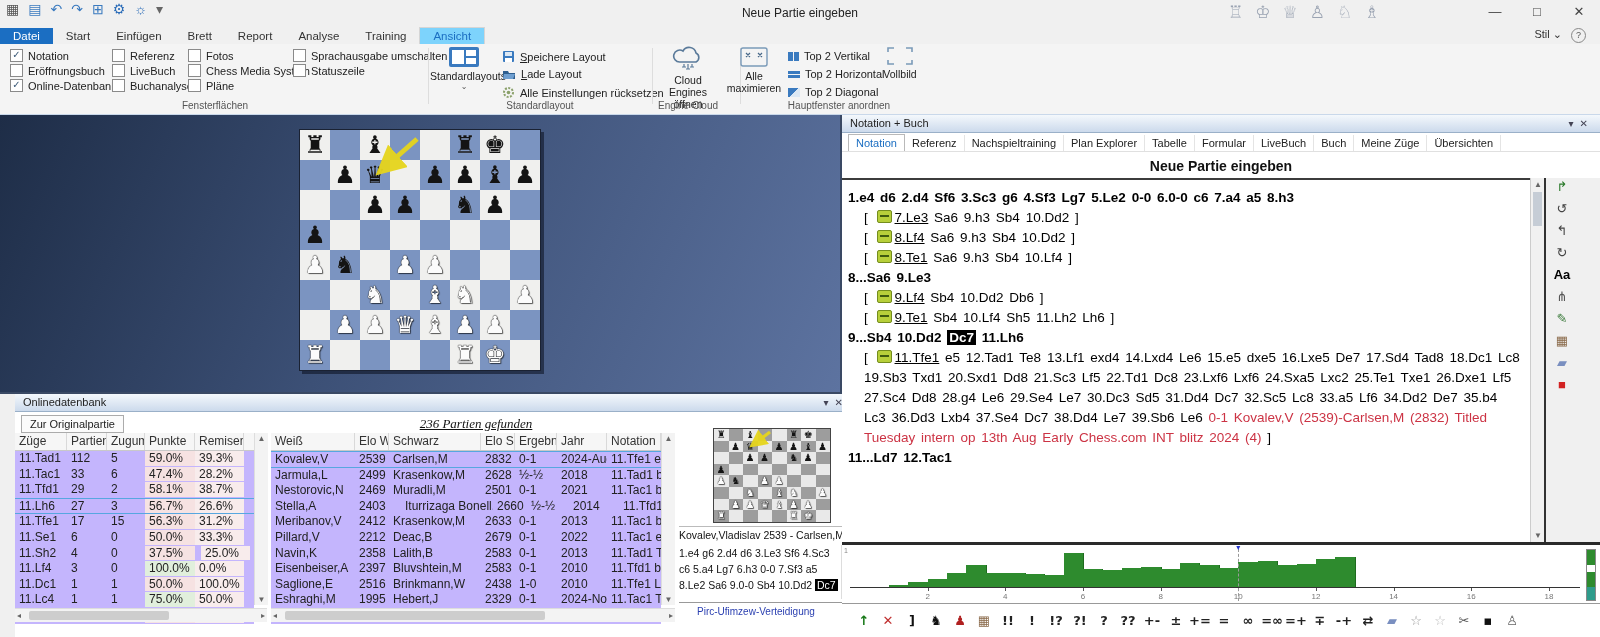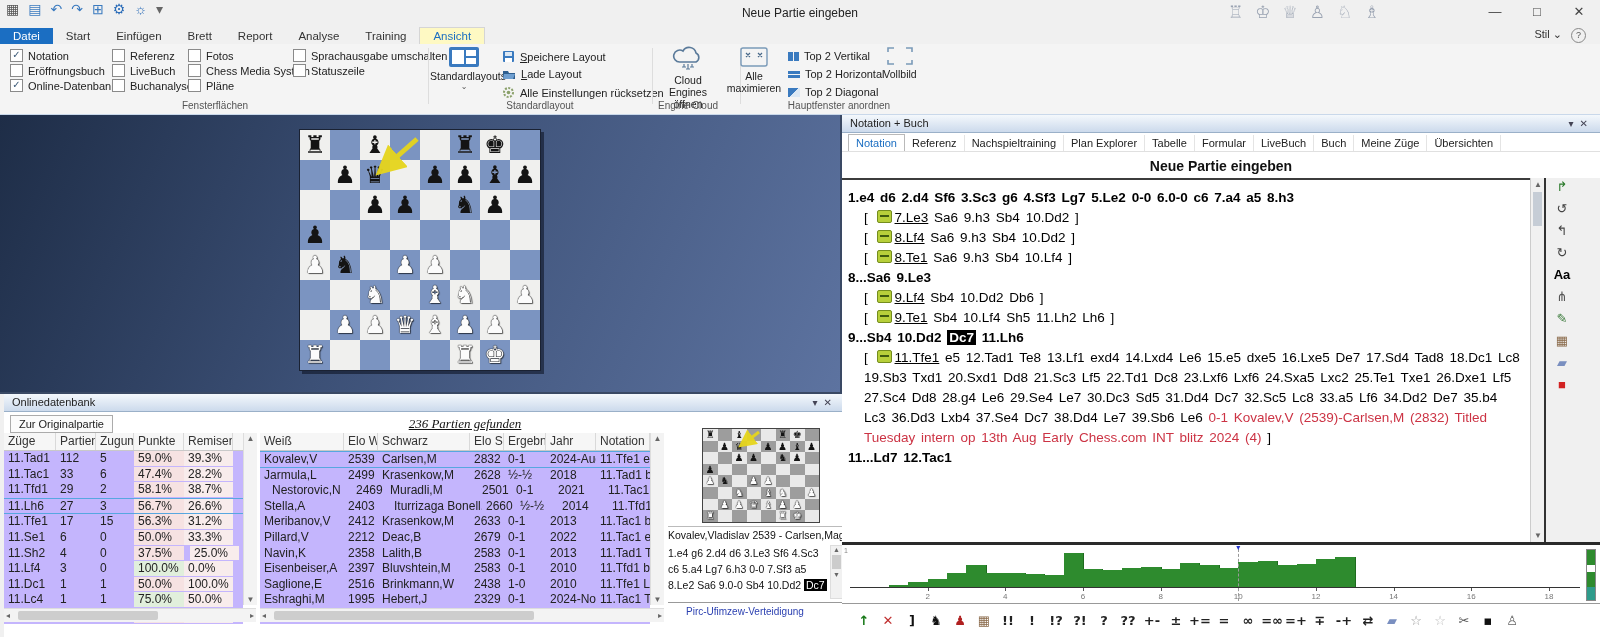--- a/index.html
+++ b/index.html
@@ -9,21 +9,21 @@
   .qicons{position:absolute;left:6px;top:1px;display:flex;gap:9px;font-size:14px;color:#444;}
   .qicons span{cursor:default;}
   .win-title{position:absolute;left:0;top:0;width:100%;text-align:center;line-height:26px;font-size:12px;color:#222;}
   .tb-pieces{position:absolute;left:1228px;top:0;display:flex;gap:12px;font-size:17px;color:#9aa3b2;line-height:26px;}
   .winbtns{position:absolute;right:0;top:0;display:flex;}
   .winbtns div{width:42px;height:26px;text-align:center;line-height:24px;font-size:13px;color:#444;}
   
   .rtabs{position:absolute;left:0;top:26px;width:1600px;height:18px;background:#f0f0f0;}
   .rtabs .tab{display:inline-block;padding:2px 13px;font-size:11.5px;color:#333;}
   .rtabs .tab.file{background:#1b6ec2;color:#fff;}
-  .rtabs .tab.active{background:#fef9c3;color:#1b6ec2;border:1px solid #d5d5d5;border-bottom:none;}
+  .rtabs .tab.active{background:#7dd3fc;color:#1b6ec2;border:1px solid #d5d5d5;border-bottom:none;}
   .stil{position:absolute;right:14px;top:2px;font-size:11px;color:#333;}
   .stil .q{display:inline-block;width:13px;height:13px;border:1px solid #888;border-radius:50%;text-align:center;line-height:13px;font-size:9px;margin-left:6px;color:#555;}
   
   .ribbon{position:absolute;left:0;top:44px;width:1600px;height:70px;background:#f4f4f4;border-bottom:1px solid #c9d8ea;}
   .cbcol{position:absolute;top:4px;}
   .cb{display:flex;align-items:center;height:15px;font-size:11px;color:#222;white-space:nowrap;}
   .cb .box{width:11px;height:11px;border:1px solid #8a8a8a;background:#fff;margin-right:5px;font-size:10px;line-height:10px;text-align:center;color:#3c5a78;}
   .gsep{position:absolute;top:4px;width:1px;height:56px;background:#ddd;}
   .glabel{position:absolute;top:56px;font-size:10px;color:#555;width:220px;text-align:center;}
   .bigbtn{position:absolute;top:2px;text-align:center;font-size:10.5px;color:#222;}
@@ -36,21 +36,21 @@
   .main{position:absolute;left:0;top:115px;width:1600px;height:522px;}
   .leftpane{position:absolute;left:0;top:0;width:840px;height:522px;border-right:2px solid #3a4964;}
   .boardpanel{position:absolute;left:0;top:0;width:840px;height:277px;background:linear-gradient(115deg,#1e2d47 0%,#3c5076 45%,#5d73a0 100%);border-bottom:2px solid #3a4964;}
   .board{position:absolute;left:299px;top:14px;display:grid;grid-template-columns:repeat(8,30px);border:1px solid #1a2233;box-shadow:3px 3px 0 rgba(10,15,30,.55);}
   .sq.light{background:#f0f0ee;}.sq.dark{background:#7b94c1;}
   .sq{text-align:center;font-family:"DejaVu Sans",sans-serif;}
   .wp{color:#fcfcfc;text-shadow:0 0 1px #000,0 0 1px #000,1px 1px 1px rgba(0,0,0,.55);}
   .bp{color:#141414;text-shadow:0 0 1px rgba(255,255,255,.25);}
   .arrow-svg{position:absolute;pointer-events:none;}
   
-  .dbpanel{position:absolute;left:4px;top:279px;width:840px;height:243px;background:#fff;}
+  .dbpanel{position:absolute;left:15px;top:279px;width:840px;height:243px;background:#fff;}
   .panelhead{height:17px;background:linear-gradient(#f4f8fc,#ccdaec);border-bottom:1px solid #9ab0c8;font-size:11px;color:#222;padding-left:8px;line-height:17px;position:relative;}
   .panelhead .pbtns{position:absolute;right:6px;top:0;font-size:10px;color:#445;letter-spacing:6px;}
   .origbtn{position:absolute;left:6px;top:21px;font-size:11px;color:#222;background:#fbfbfb;border:1px solid #ababab;padding:2px 8px;}
   .found{position:absolute;left:336px;top:22px;width:250px;text-align:center;font-family:"Liberation Serif",serif;font-style:italic;font-size:13px;text-decoration:underline;color:#111;}
   .tbl{position:absolute;top:39px;font-size:12px;color:#222;background:#c4b5fd;}
   .tr{display:flex;height:14.6px;line-height:14.6px;border-bottom:1px solid transparent;}
   .tr.head{height:17px;line-height:17px;background:#f6f6f6;border-bottom:1px solid #c9c9c9;color:#333;}
   .tr.head .td{border-right:1px solid #d9d9d9;}
   .td{padding:0 4px;overflow:hidden;white-space:nowrap;box-sizing:border-box;flex:none;}
   .tr.sel{border-top:1px solid #57a7e0;border-bottom:1px solid #57a7e0;}
@@ -491,21 +491,21 @@
             <div class="tr">
               <div class="td" style="width: 84px;">Jarmula,L</div>
               <div class="td" style="width: 34px;">2499</div>
               <div class="td" style="width: 92px;">Krasenkow,M</div>
               <div class="td" style="width: 34px;">2628</div>
               <div class="td" style="width: 42px;">½-½</div>
               <div class="td" style="width: 50px;">2018</div>
               <div class="td" style="width: 54px;">11.Tad1 b6</div>
             </div>
             <div class="tr">
-              <div class="td" style="width: 84px; margin-left: 8px;">Nestorovic,N</div>
+              <div class="td" style="width: 84px;">Nestorovic,N</div>
               <div class="td" style="width: 34px;">2469</div>
               <div class="td" style="width: 92px;">Muradli,M</div>
               <div class="td" style="width: 34px;">2501</div>
               <div class="td" style="width: 42px;">0-1</div>
               <div class="td" style="width: 50px;">2021</div>
               <div class="td" style="width: 54px;">11.Tac1 b6</div>
             </div>
             <div class="tr">
               <div class="td" style="width: 84px;">Stella,A</div>
               <div class="td" style="width: 34px;">2403</div>

